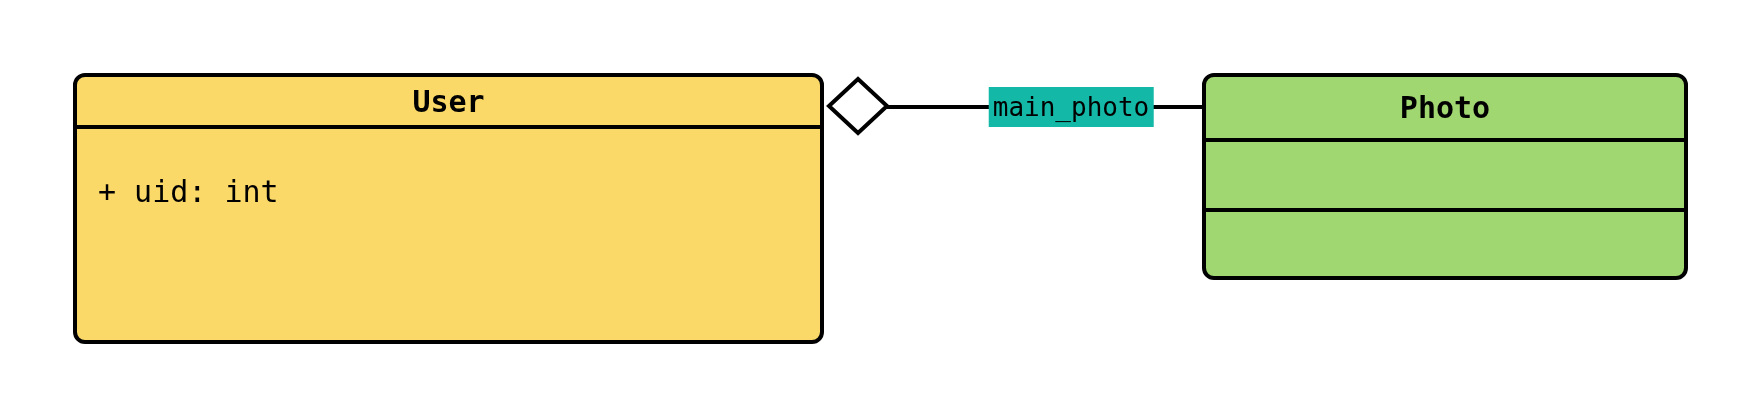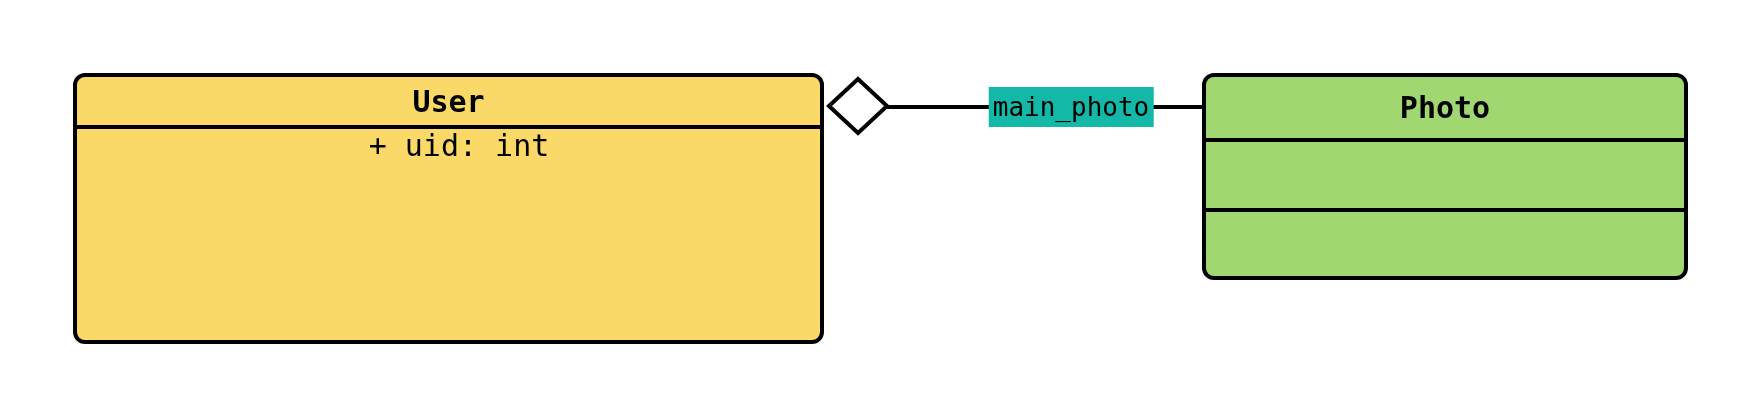--- a/index.html
+++ b/index.html
@@ -21,21 +21,21 @@
     display: flex;
     align-items: center;
     justify-content: center;
     font-weight: bold;
     font-size: 30px;
     white-space: pre;
   }
   .uml-section {
     border-top: 4px solid #000;
     display: flex;
-    flex-direction: row;
+    flex-direction: column;
     justify-content: center;
     padding-left: 21px;
     font-size: 30px;
     line-height: 34px;
     white-space: pre;
   }
   .uml-section .bold { font-weight: bold; }
 
   
   #user-node   { left: 73px;  top: 73px; width: 751px; height: 271px; }

